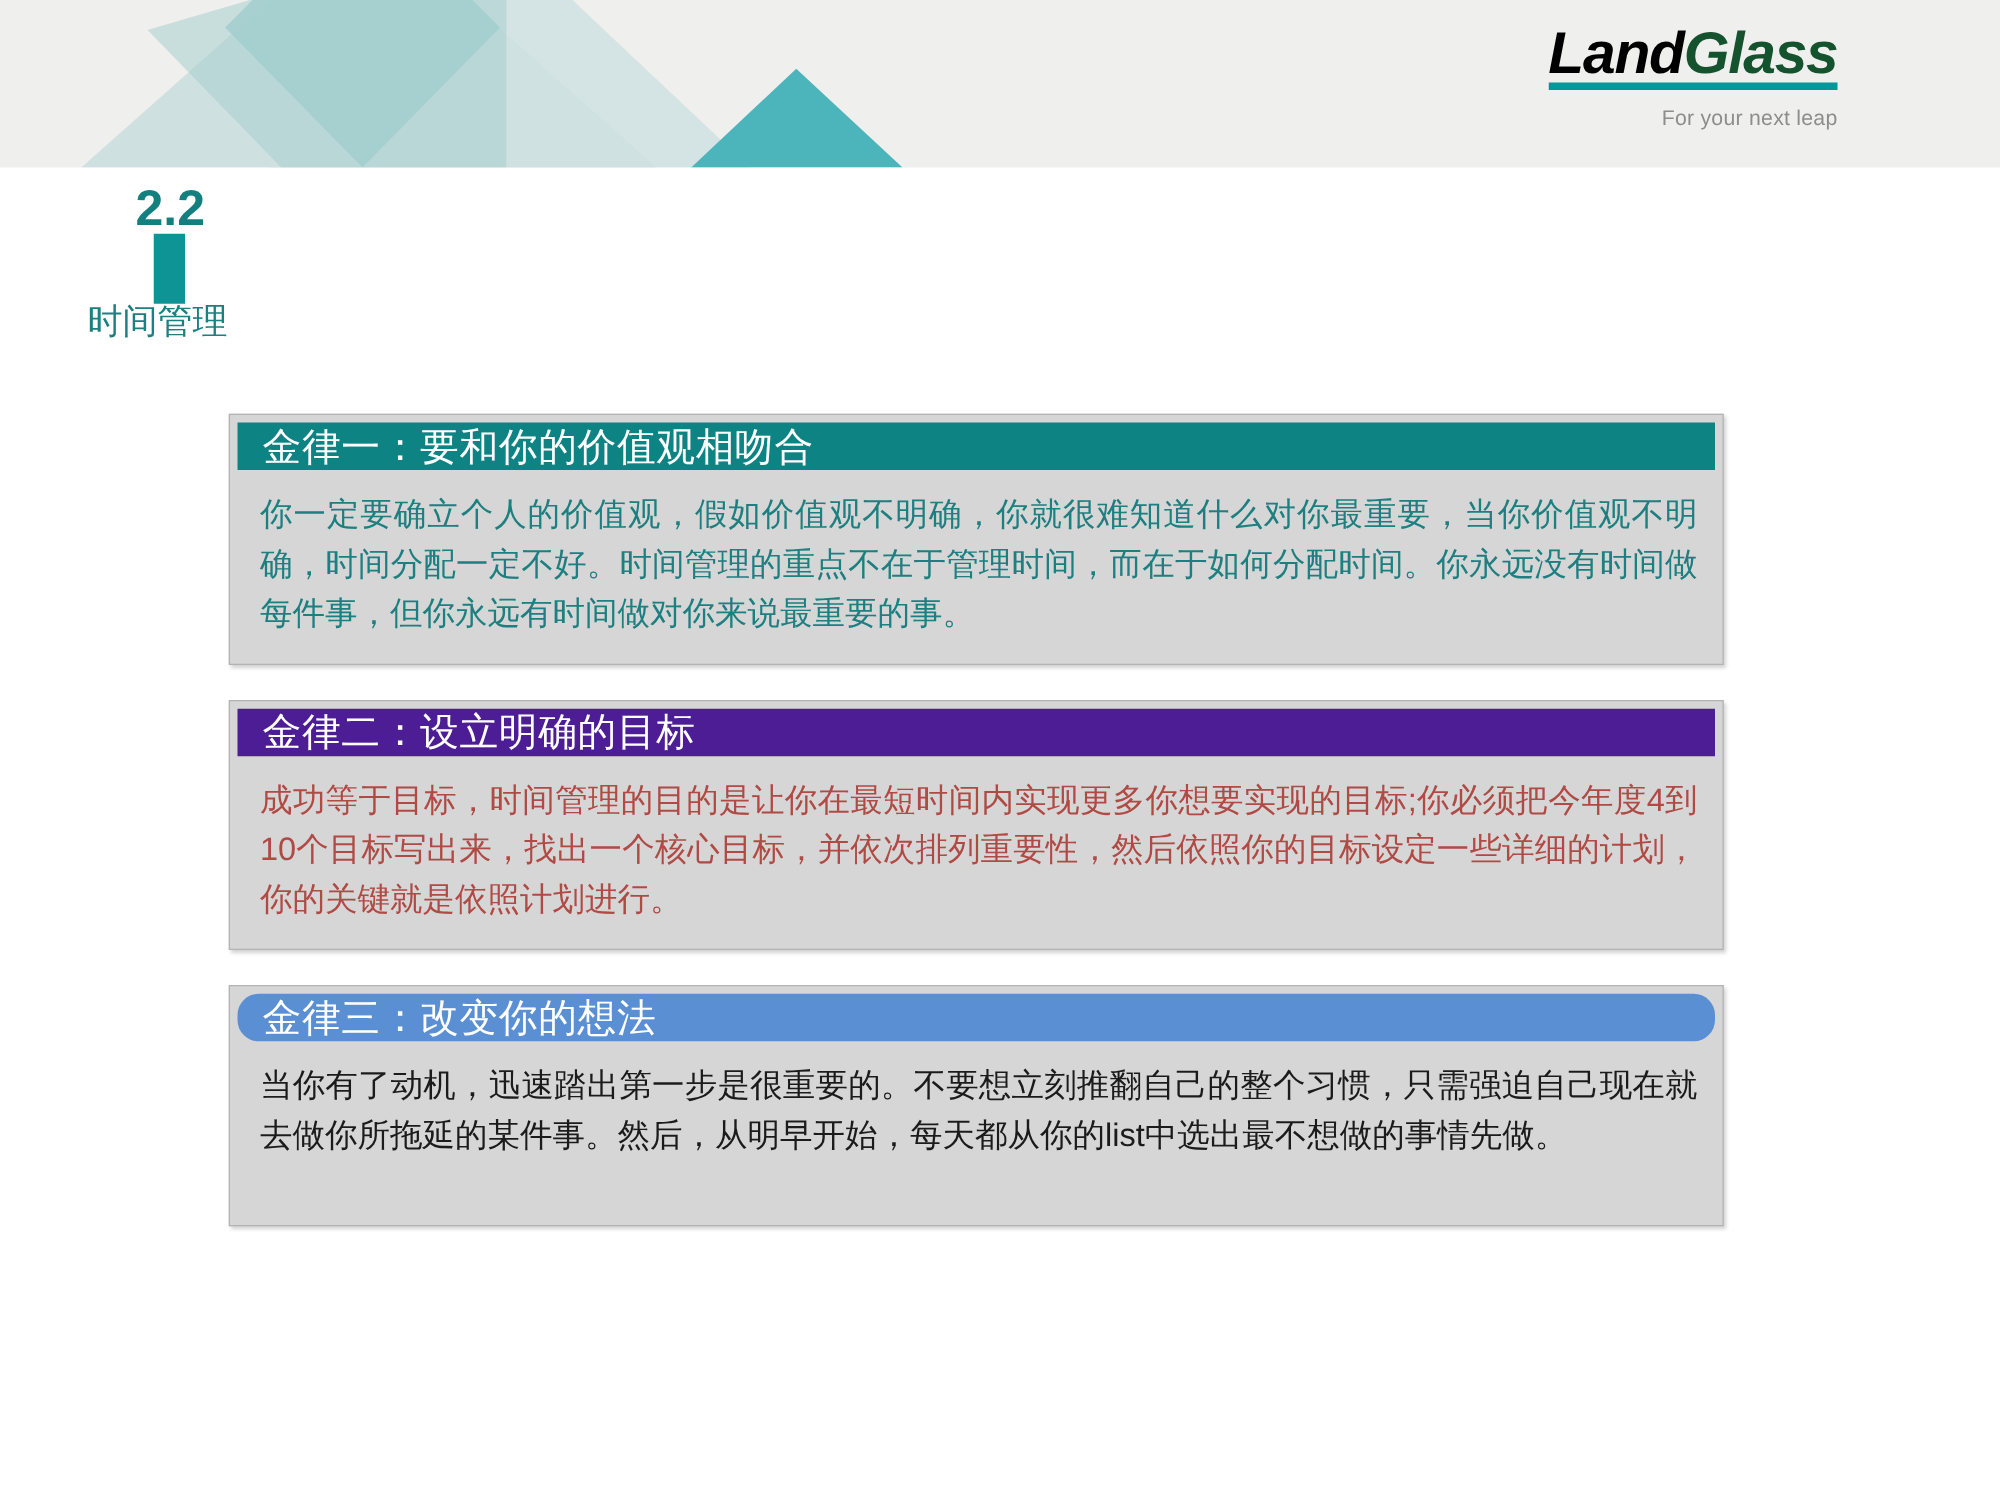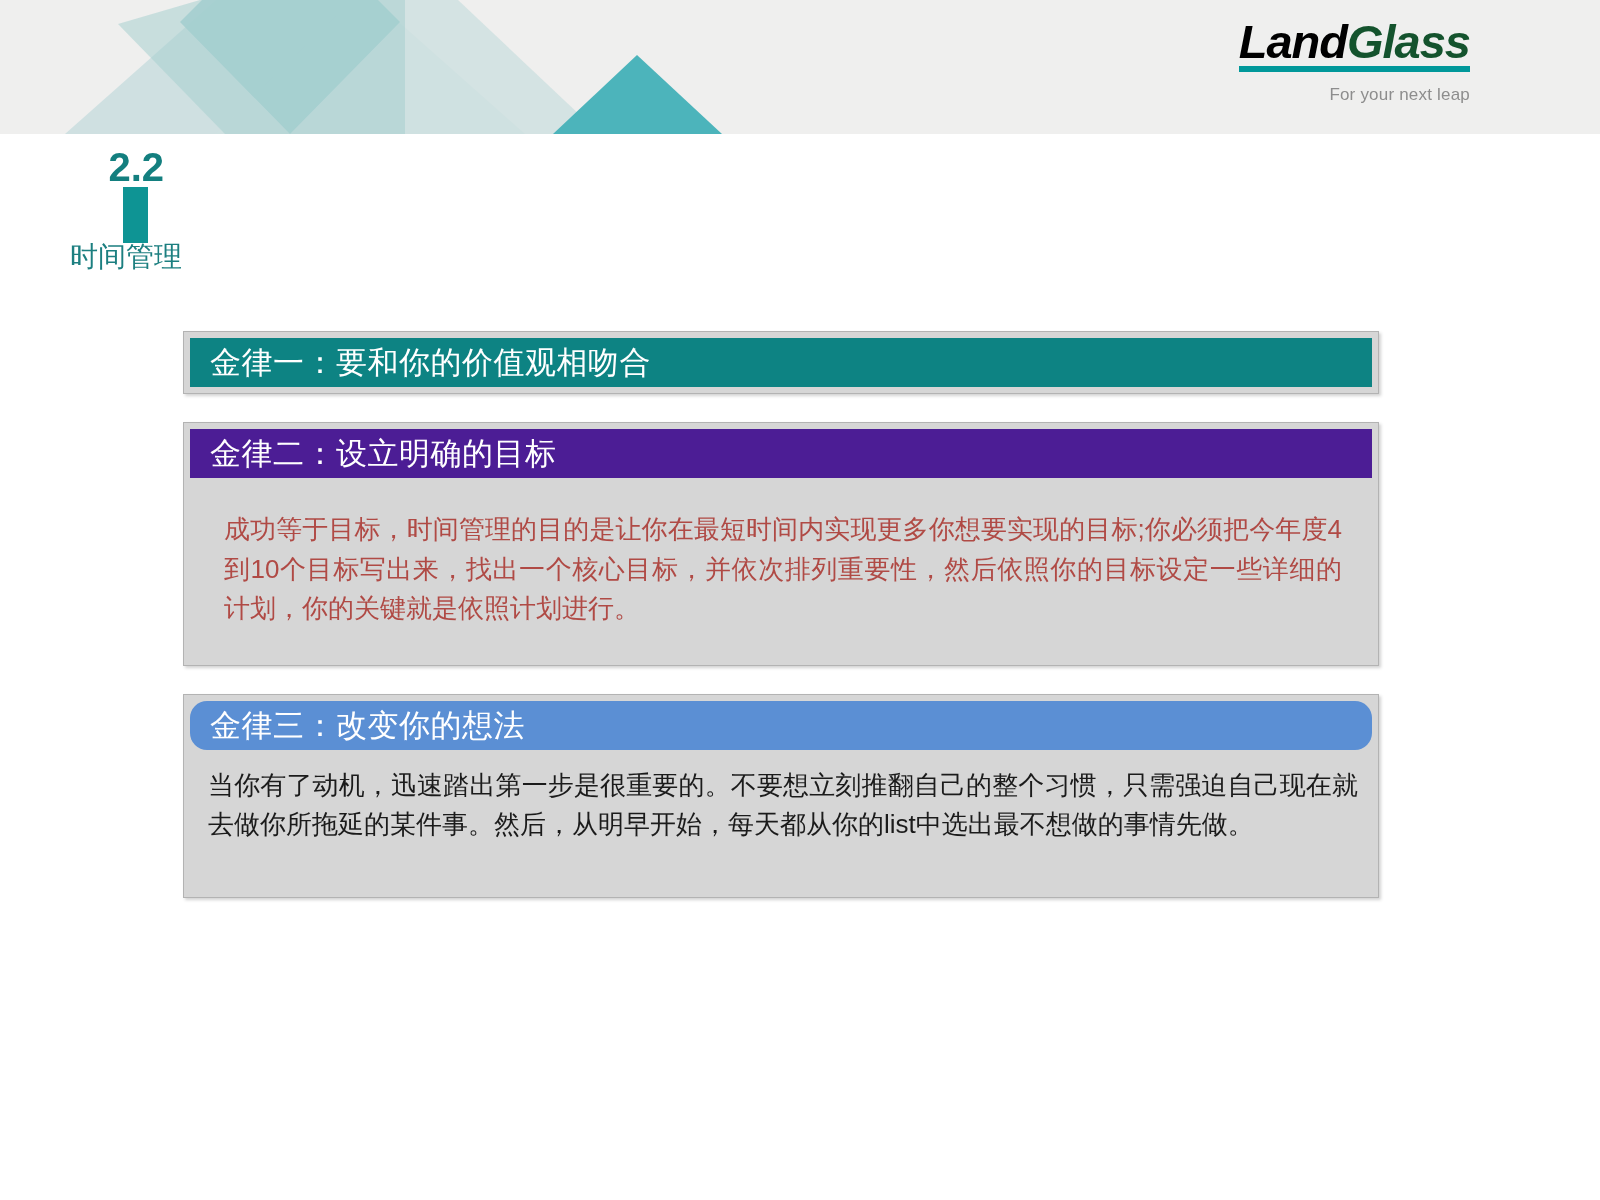--- a/index.html
+++ b/index.html
@@ -107,21 +107,21 @@
   }
   .law-box {
     border: 1px solid #b3b3b3;
     background: #d6d6d6;
     box-shadow: 2px 2px 3px rgba(0,0,0,0.18);
     padding: 6px 6px 6px 6px;
     box-sizing: border-box;
     margin-bottom: 28px;
   }
   .law-header {
-    height: 49px;
+    height: 38px;
     display: flex;
     align-items: center;
     padding-left: 20px;
     box-sizing: border-box;
   }
   .law-header-text {
     color: #ffffff;
     font-size: 31px;
     line-height: 1;
     letter-spacing: 0.5px;
@@ -177,28 +177,31 @@
   <span class="title-bar"></span>
   <span class="title-sub">时间管理</span>
 </div>
 
 <div class="boxes">
 
   <div class="law-box box-1">
     <div class="law-header">
       <span class="law-header-text">金律一：要和你的价值观相吻合</span>
     </div>
+    <div class="law-body">
+      <p class="law-body-text" style="margin:0;">你一定要确立个人的价值观，假如价值观不明确，你就很难知道什么对你最重要，当你价值观不明确，时间分配一定不好。时间管理的重点不在于管理时间，而在于如何分配时间。你永远没有时间做每件事，但你永远有时间做对你来说最重要的事。</p>
+    </div>
   </div>
 
   <div class="law-box box-2">
     <div class="law-header">
       <span class="law-header-text">金律二：设立明确的目标</span>
     </div>
     <div class="law-body">
-      <p class="law-body-text" style="margin:16px;">成功等于目标，时间管理的目的是让你在最短时间内实现更多你想要实现的目标;你必须把今年度4到10个目标写出来，找出一个核心目标，并依次排列重要性，然后依照你的目标设定一些详细的计划，你的关键就是依照计划进行。</p>
+      <p class="law-body-text" style="margin:0;">成功等于目标，时间管理的目的是让你在最短时间内实现更多你想要实现的目标;你必须把今年度4到10个目标写出来，找出一个核心目标，并依次排列重要性，然后依照你的目标设定一些详细的计划，你的关键就是依照计划进行。</p>
     </div>
   </div>
 
   <div class="law-box box-3">
     <div class="law-header">
       <span class="law-header-text">金律三：改变你的想法</span>
     </div>
     <div class="law-body">
       <p class="law-body-text" style="margin:0;">当你有了动机，迅速踏出第一步是很重要的。不要想立刻推翻自己的整个习惯，只需强迫自己现在就去做你所拖延的某件事。然后，从明早开始，每天都从你的list中选出最不想做的事情先做。</p>
     </div>

